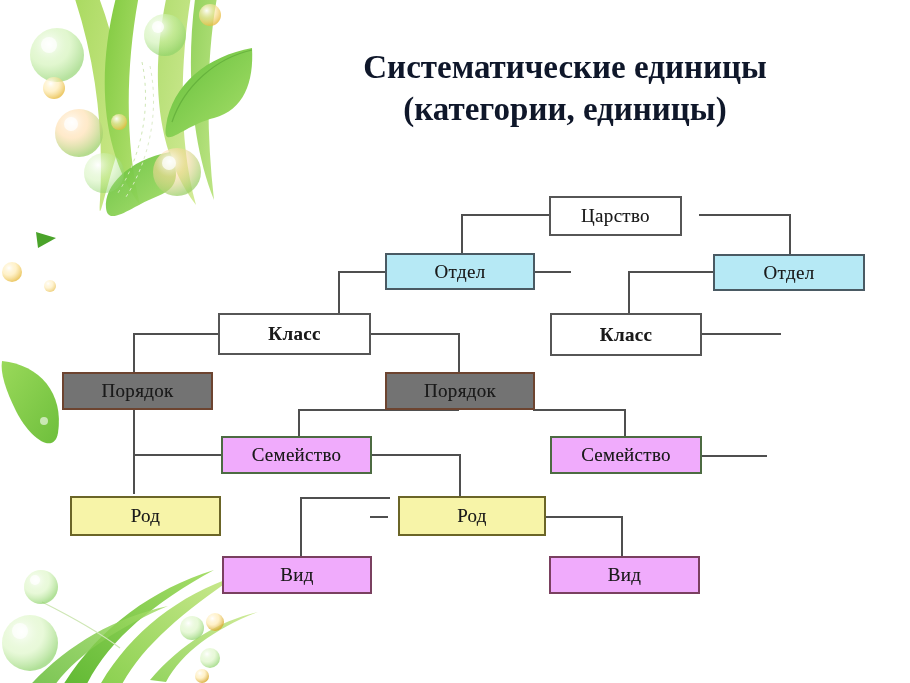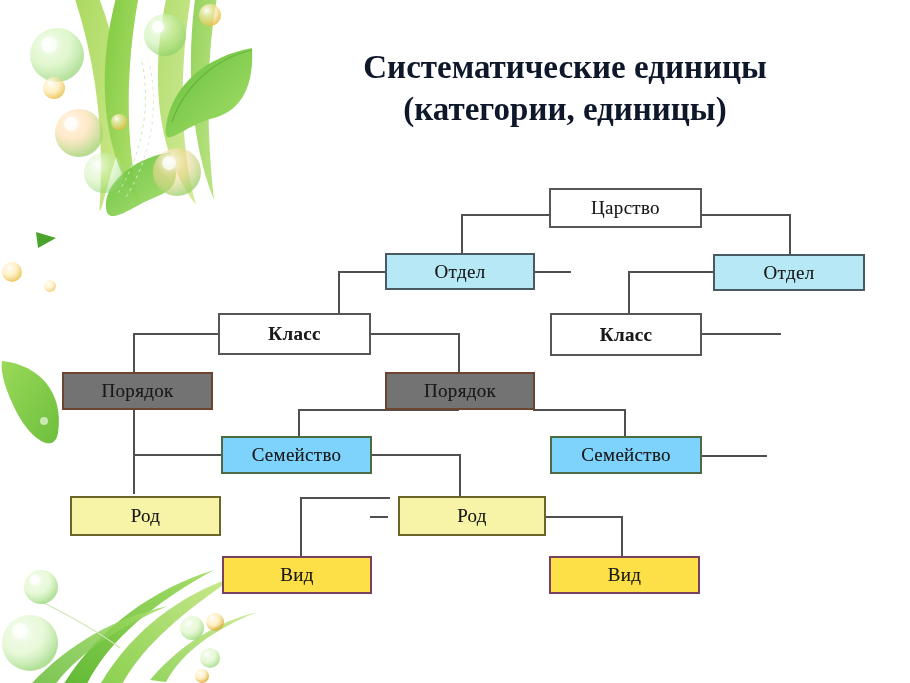--- a/index.html
+++ b/index.html
@@ -45,23 +45,23 @@
     color:#1a1a1a;
     font-size:19px;
     letter-spacing:.3px;
     z-index:3;
     text-shadow:0 0 .4px rgba(0,0,0,.35);
   }
   .n-kingdom{background:#ffffff;border-color:#565656;font-weight:normal;}
   .n-division{background:#b6e9f5;border-color:#4a5a63;}
   .n-class{background:#ffffff;border-color:#565656;font-weight:bold;}
   .n-order{background:#737373;border-color:#6d4430;}
-  .n-family{background:#7dd3fc;border-color:#4c6b42;}
+  .n-family{background:#f0abfc;border-color:#4c6b42;}
   .n-genus{background:#f7f4a8;border-color:#6b6527;margin-left:12px;}
-  .n-species{background:#fde047;border-color:#7a4060;}
+  .n-species{background:#f0abfc;border-color:#7a4060;}
 
   .edge{position:absolute;background:#4f4f4f;z-index:1;}
   .edge.h{height:2px;}
   .edge.v{width:2px;}
 </style>
 </head>
 <body>
 
 <div id="stage">
 
@@ -220,21 +220,21 @@
     <div class="edge h" style="left:701px; top:455px; width:66px;"></div>
 
     <div class="edge h" style="left:370px; top:516px; width:18px;"></div>
 
     <div class="edge h" style="left:533px; top:516px; width:90px;"></div>
     <div class="edge v" style="left:621px; top:516px; height:42px;"></div>
 
     <div class="edge h" style="left:300px; top:497px; width:90px;"></div>
     <div class="edge v" style="left:300px; top:497px; height:60px;"></div>
 
-    <div class="node n-kingdom" style="left:549px; top:188px; width:153px; height:40px;">
+    <div class="node n-kingdom" style="left:549px; top:196px; width:133px; height:40px;">
       <span>Царство</span>
     </div>
 
     <div class="node n-division" style="left:385px; top:253px; width:150px; height:37px;">
       <span>Отдел</span>
     </div>
 
     <div class="node n-division" style="left:713px; top:254px; width:152px; height:37px;">
       <span>Отдел</span>
     </div>

